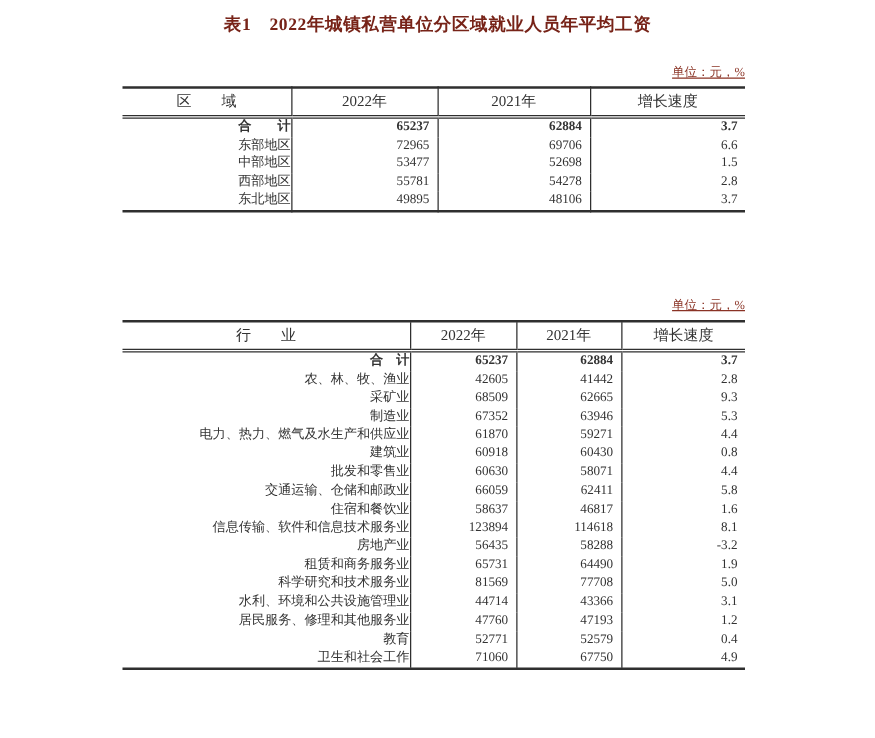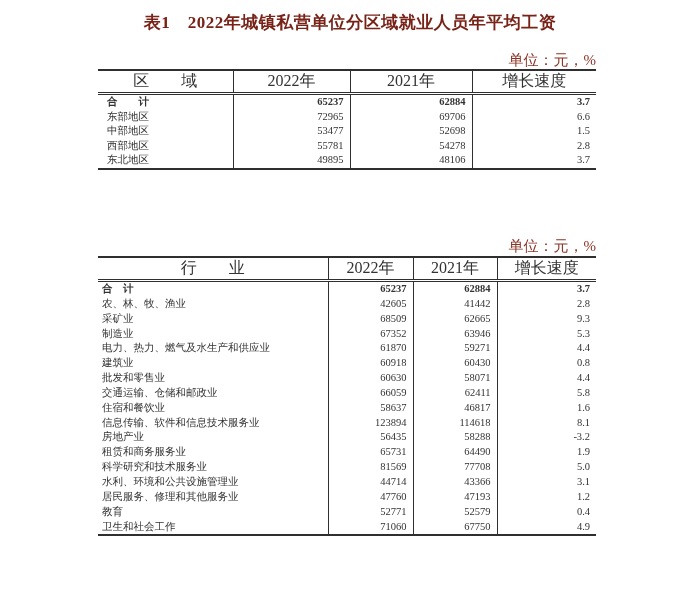--- a/index.html
+++ b/index.html
@@ -2,47 +2,47 @@
 <html><head>
 <meta charset="utf-8">
 <style>
   html,body{margin:0;padding:0;background:#ffffff;}
   .page{
     position:relative;width:700px;height:590px;background:#ffffff;overflow:hidden;
     font-family:"Liberation Serif","DejaVu Serif",serif;color:#333333;
   }
   .caption{
     position:absolute;left:0;width:700px;text-align:center;margin:0;
-    font-size:17px;font-weight:bold;color:#772318;letter-spacing:0.5px;
+    font-size:14px;font-weight:bold;color:#772318;letter-spacing:0.5px;
   }
   .cap1{top:11px;}
   .cap2{top:198px;}
   .unit{
-    position:absolute;right:104px;font-size:15px;color:#8a3325;
+    position:absolute;right:104px;font-size:10px;color:#8a3325;text-decoration:underline;
   }
   .unit1{top:51px;}
   .unit2{top:237px;}
   table.stat-table{
     position:absolute;left:98px;width:498px;
     border-collapse:collapse;table-layout:fixed;
     font-size:10.5px;color:#333333;
     border-top:2px solid #2f2f2f;border-bottom:2px solid #2f2f2f;
   }
   .t1{top:69px;}
   .t2{top:256px;}
   th{
     font-weight:normal;height:21px;padding:0;text-align:center;
-    border-bottom:3px double #2f2f2f;font-size:16px;
+    border-bottom:3px double #2f2f2f;font-size:12px;
   }
   td{padding:0;white-space:nowrap;overflow:hidden;}
   .t1 td{height:14.6px;line-height:14.6px;}
   .t2 td{height:14.85px;line-height:14.85px;}
   .vl{border-left:1px solid #2f2f2f;}
   td.c-num{text-align:right;padding-right:6px;}
-  td.c-label{text-align:left;}
+  td.c-label{text-align:right;}
   .t1 td.c-label{padding-left:9px;}
   .t2 td.c-label{padding-left:4px;}
   tr.total-row{font-weight:bold;}
 </style>
 </head>
 <body>
 
 <div class="page">
 
   <h1 class="caption cap1">表1　2022年城镇私营单位分区域就业人员年平均工资</h1>

